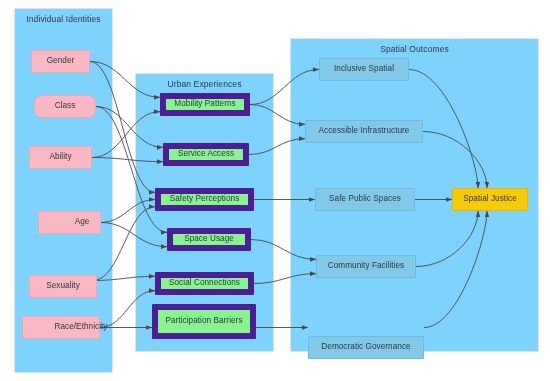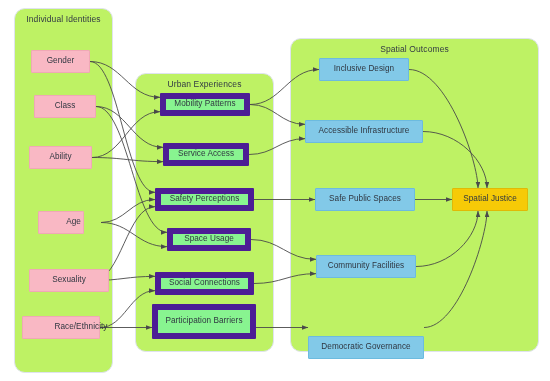--- a/index.html
+++ b/index.html
@@ -6,23 +6,23 @@
   body{
     font-family:"Liberation Sans","DejaVu Sans",sans-serif;
     width:550px;height:381px;overflow:hidden;
   }
   #canvas{position:relative;width:550px;height:381px;background:#ffffff;}
 
   svg#edges{position:absolute;left:0;top:0;width:550px;height:381px;overflow:visible;}
 
   .cluster{
     position:absolute;
-    background:#bef264;
+    background:#7dd3fc;
     border:1px solid #dfe3ee;
-    border-radius:11px;
+    border-radius:1px;
     box-sizing:border-box;
   }
   .cluster-label{
     position:absolute;
     width:100%;
     text-align:center;
     top:5px;
     font-size:8.5px;
     color:#333a44;
     letter-spacing:0.1px;
@@ -93,30 +93,30 @@
         <path d="M423,131.5 C458.2,131.5 487,162 487,188" fill="none" stroke="#4a4a4a" stroke-width="0.9" marker-end="url(#arrow)"></path>
         <path d="M415,199.5 L452,199.5" fill="none" stroke="#4a4a4a" stroke-width="0.9" marker-end="url(#arrow)"></path>
         <path d="M416,266.5 C450.1,266.5 478,237 478,211" fill="none" stroke="#4a4a4a" stroke-width="0.9" marker-end="url(#arrow)"></path>
         <path d="M424,327.5 C458.65,327.5 487,237 487,211" fill="none" stroke="#4a4a4a" stroke-width="0.9" marker-end="url(#arrow)"></path>
       </g>
   </svg>
   <div id="nodes">
       <div class="node n-identity" style="left: 31px; top: 50px; width: 59px; height: 23px;">
         <span>Gender</span>
       </div>
-      <div class="node n-identity" style="left: 34px; top: 95px; width: 62px; height: 23px;">
+      <div class="node n-identity" style="left: 34px; top: 95px; width: 62px; height: 23px; border-radius: 8px;">
         <span>Class</span>
       </div>
       <div class="node n-identity" style="left: 29px; top: 146px; width: 63px; height: 23px;">
         <span>Ability</span>
       </div>
-      <div class="node n-identity" style="left: 38px; top: 211px; width: 46px; height: 23px; padding-left: 25px;">
+      <div class="node n-identity" style="left: 38px; top: 211px; width: 63px; height: 23px; padding-left: 25px;">
         <span>Age</span>
       </div>
-      <div class="node n-identity" style="left: 29px; top: 269px; width: 80px; height: 23px;">
+      <div class="node n-identity" style="left: 29px; top: 275px; width: 68px; height: 23px;">
         <span>Sexuality</span>
       </div>
       <div class="node n-identity" style="left: 22px; top: 316px; width: 78px; height: 23px; padding-left: 40px;">
         <span>Race/Ethnicity</span>
       </div>
       <div class="node n-experience" style="left: 160px; top: 93px; width: 90px; height: 23px;">
         <span>Mobility Patterns</span>
       </div>
       <div class="node n-experience" style="left: 163px; top: 143px; width: 86px; height: 23px;">
         <span>Service Access</span>
@@ -127,21 +127,21 @@
       <div class="node n-experience" style="left: 167px; top: 228px; width: 84px; height: 23px;">
         <span>Space Usage</span>
       </div>
       <div class="node n-experience" style="left: 155px; top: 272px; width: 99px; height: 23px;">
         <span>Social Connections</span>
       </div>
       <div class="node n-experience" style="left: 152px; top: 304px; width: 104px; height: 35px;">
         <span>Participation Barriers</span>
       </div>
       <div class="node n-outcome" style="left: 319px; top: 58px; width: 90px; height: 23px;">
-        <span>Inclusive Design</span>
+        <span>Inclusive Spatial</span>
       </div>
       <div class="node n-outcome" style="left: 305px; top: 120px; width: 118px; height: 23px;">
         <span>Accessible Infrastructure</span>
       </div>
       <div class="node n-outcome" style="left: 315px; top: 188px; width: 100px; height: 23px;">
         <span>Safe Public Spaces</span>
       </div>
       <div class="node n-outcome" style="left: 316px; top: 255px; width: 100px; height: 23px;">
         <span>Community Facilities</span>
       </div>

